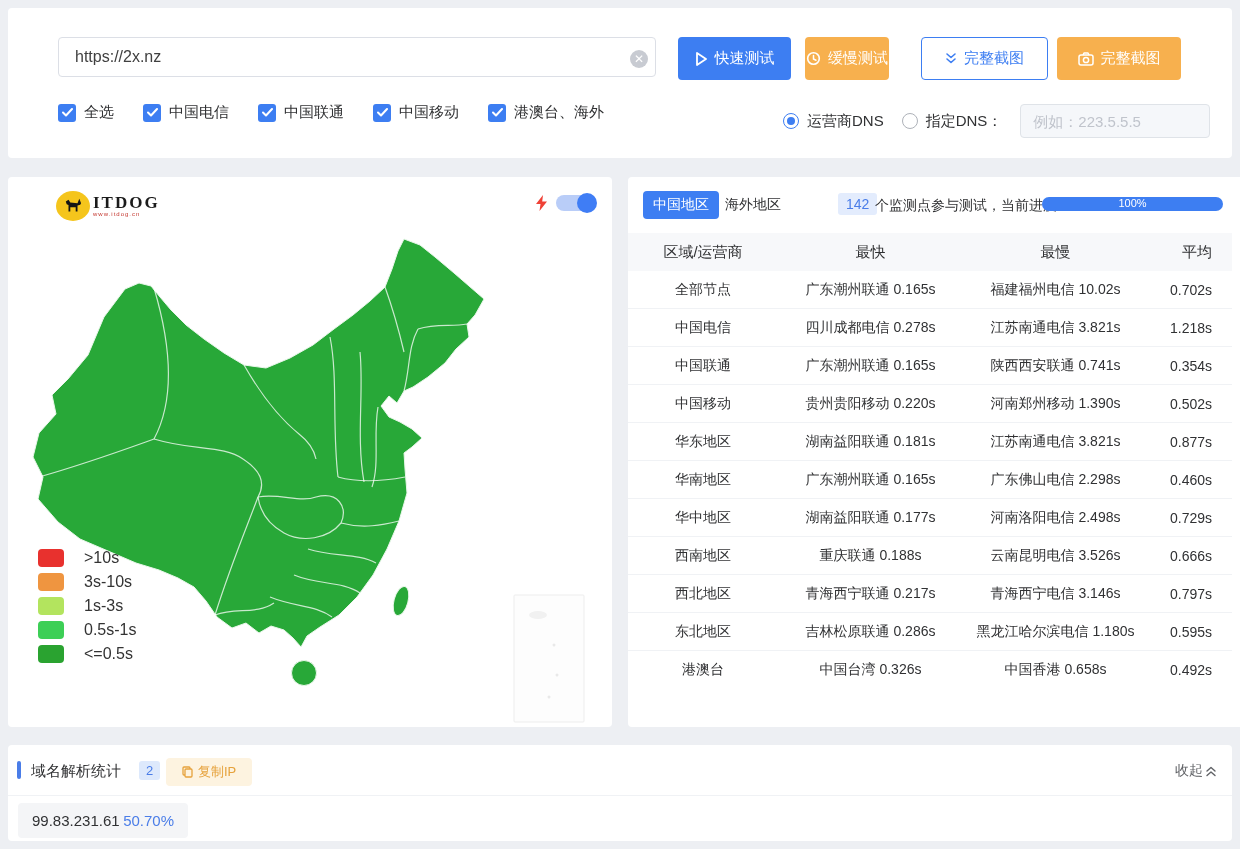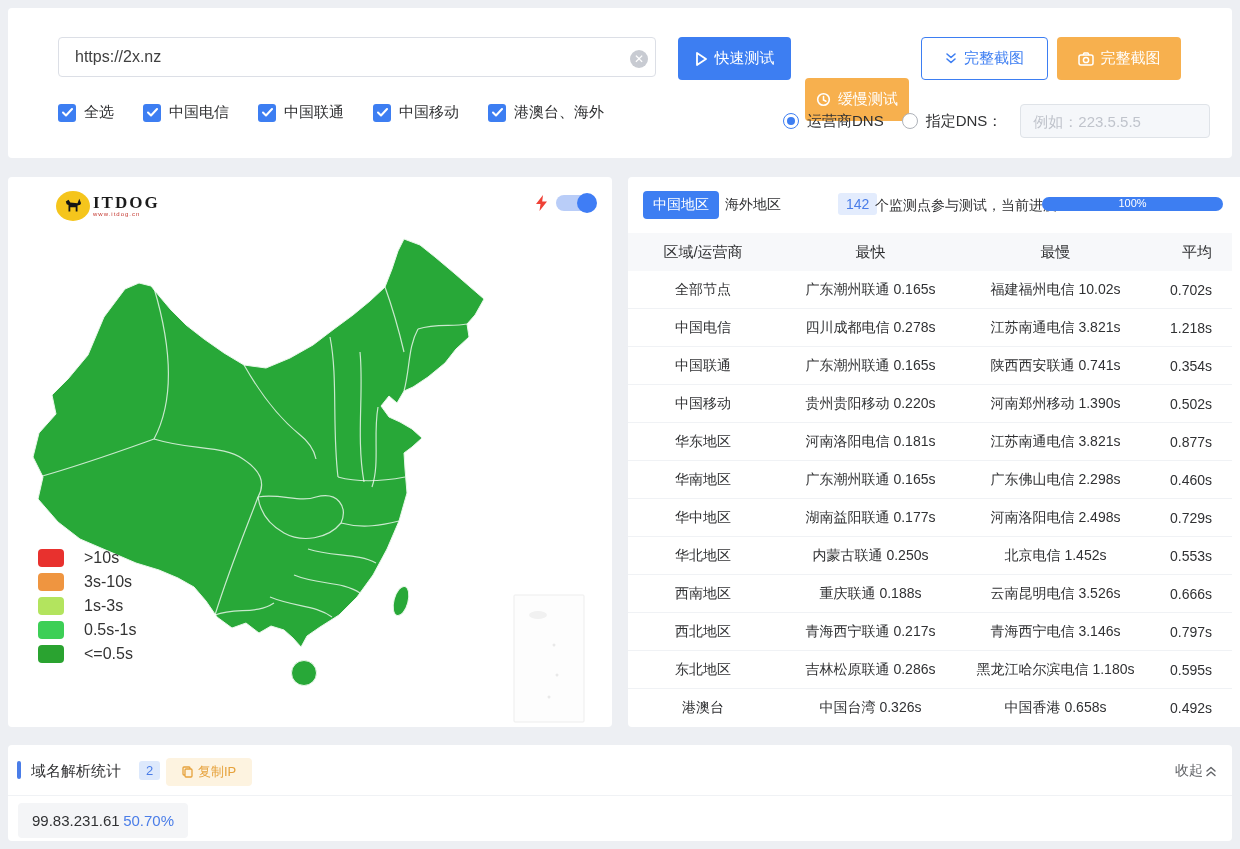--- a/index.html
+++ b/index.html
@@ -25,21 +25,21 @@
     border-radius:50%; background:#c8cbd2; color:#fff; font-size:12px;
     display:flex; align-items:center; justify-content:center; cursor:pointer;
   }
   .tbtn {
     position:absolute; top:29px; height:43px; border-radius:4px; border:none;
     font-size:15px; display:flex; align-items:center; justify-content:center;
     gap:7px; cursor:pointer; color:#fff;
     font-family:"Liberation Sans","DejaVu Sans",sans-serif;
   }
   #btn-quick  { left:670px; width:113px; background:#3d7ef2; }
-  #btn-slow   { left:797px; width:104px; background:#f7b04e;margin-top:41px; }
+  #btn-slow   { left:797px; width:84px; background:#f7b04e; }
   #btn-adv    { left:913px; width:127px; background:#fff; border:1px solid #3d7ef2; color:#3d7ef2; }
   #btn-shot   { left:1049px; width:124px; background:#f7b04e; }
   .tbtn svg { flex:none; }
 
   #check-row { position:absolute; left:50px; top:95px; display:flex; gap:29px; align-items:center; }
   .chk { display:flex; align-items:center; gap:8px; cursor:pointer; }
   .chk-box {
     width:18px; height:18px; border-radius:3px; background:#3d7ef2;
     display:flex; align-items:center; justify-content:center; flex:none;
   }
@@ -327,41 +327,35 @@
       <span class="c4">0.354s</span>
     </div>
     <div class="trow">
       <span class="c1">中国移动</span>
       <span class="c2">贵州贵阳移动 0.220s</span>
       <span class="c3">河南郑州移动 1.390s</span>
       <span class="c4">0.502s</span>
     </div>
     <div class="trow">
       <span class="c1">华东地区</span>
-      <span class="c2">河南洛阳电信 0.181s</span>
+      <span class="c2">湖南益阳联通 0.181s</span>
       <span class="c3">江苏南通电信 3.821s</span>
       <span class="c4">0.877s</span>
     </div>
     <div class="trow">
       <span class="c1">华南地区</span>
       <span class="c2">广东潮州联通 0.165s</span>
       <span class="c3">广东佛山电信 2.298s</span>
       <span class="c4">0.460s</span>
     </div>
     <div class="trow">
       <span class="c1">华中地区</span>
       <span class="c2">湖南益阳联通 0.177s</span>
       <span class="c3">河南洛阳电信 2.498s</span>
       <span class="c4">0.729s</span>
-    </div>
-    <div class="trow">
-      <span class="c1">华北地区</span>
-      <span class="c2">内蒙古联通 0.250s</span>
-      <span class="c3">北京电信 1.452s</span>
-      <span class="c4">0.553s</span>
     </div>
     <div class="trow">
       <span class="c1">西南地区</span>
       <span class="c2">重庆联通 0.188s</span>
       <span class="c3">云南昆明电信 3.526s</span>
       <span class="c4">0.666s</span>
     </div>
     <div class="trow">
       <span class="c1">西北地区</span>
       <span class="c2">青海西宁联通 0.217s</span>

